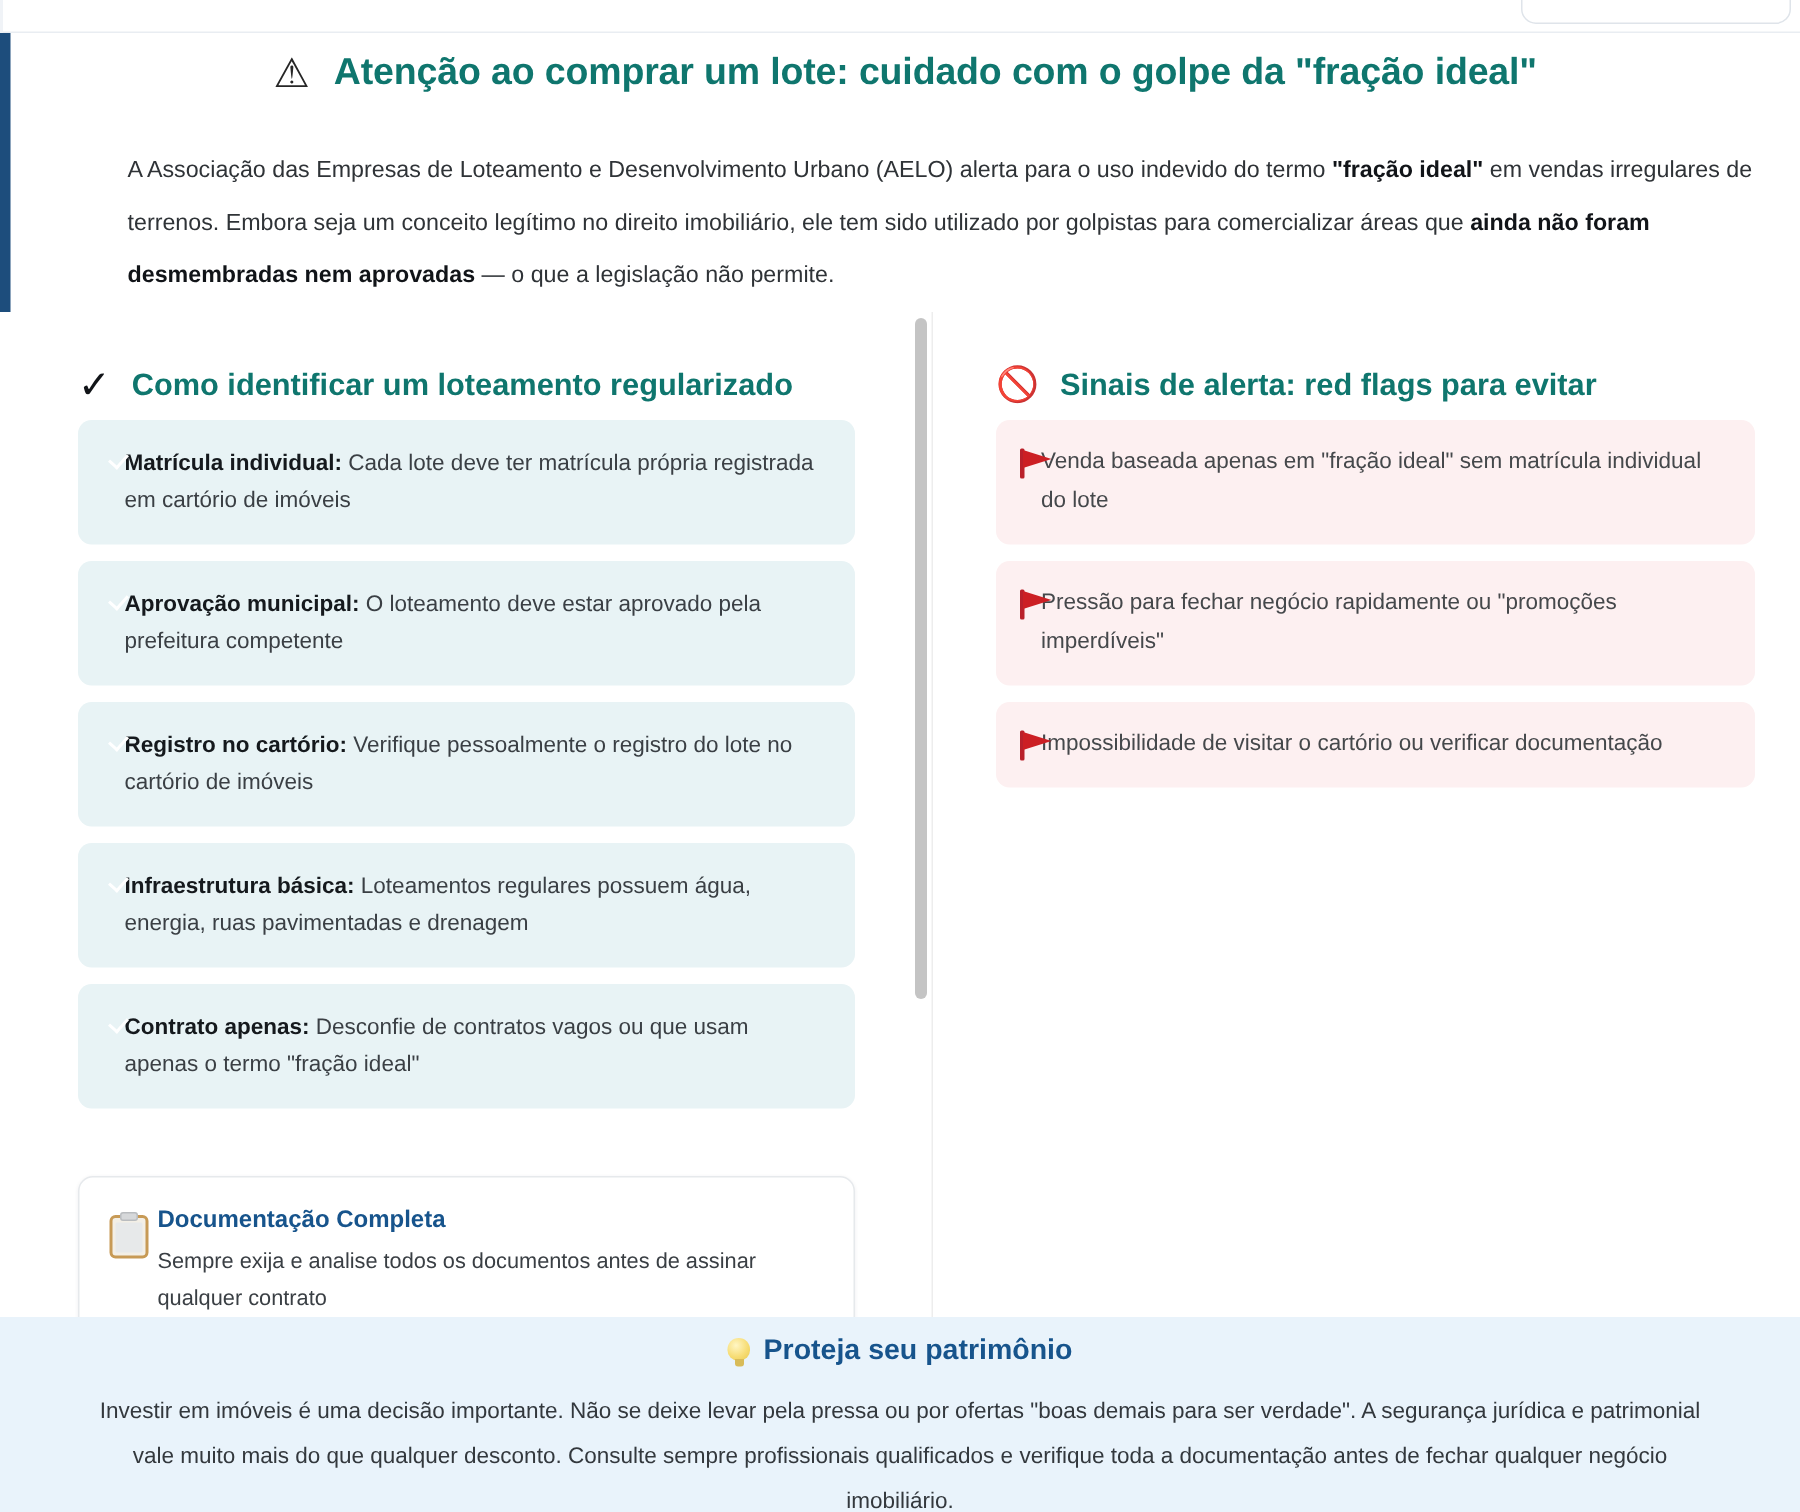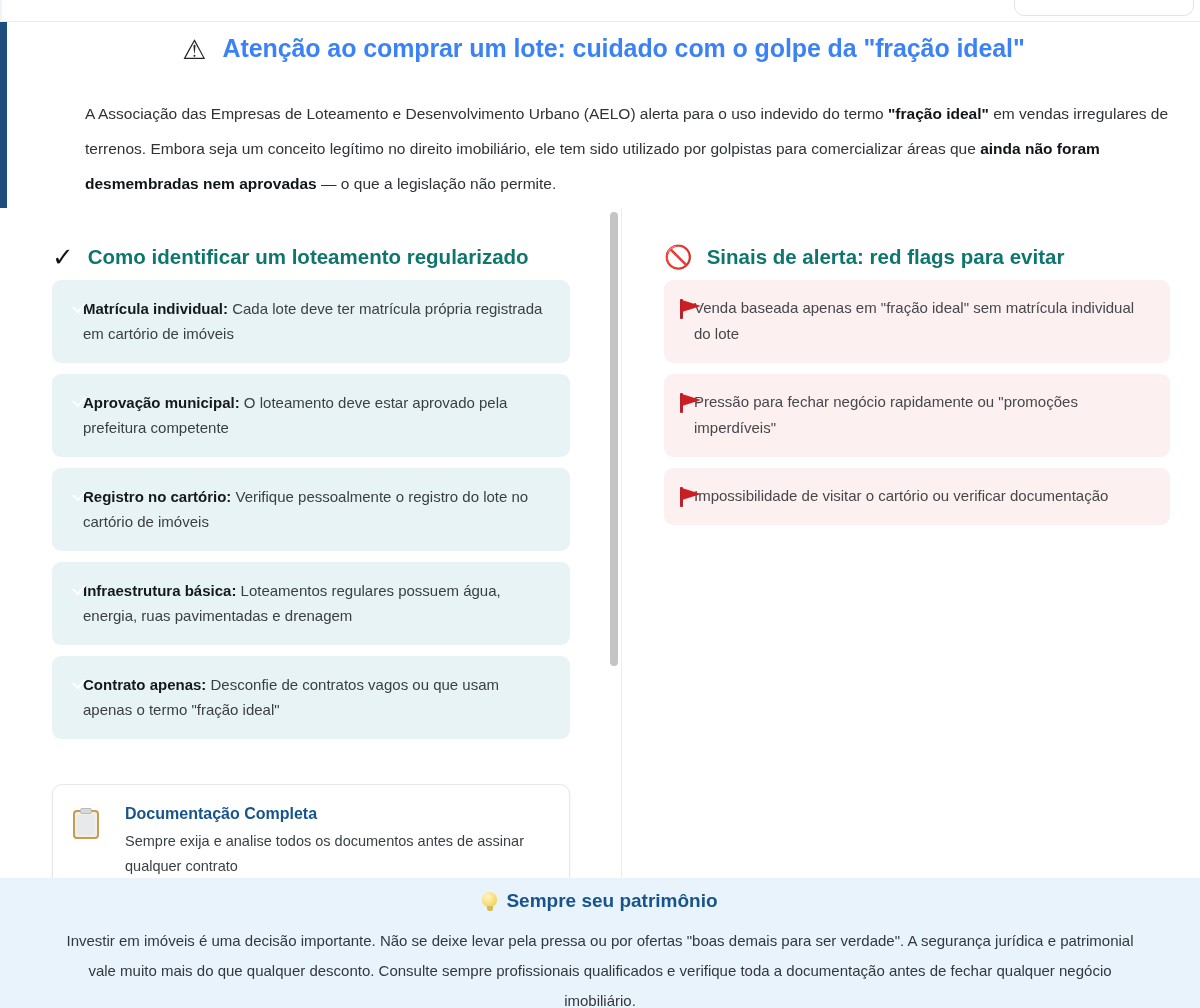--- a/index.html
+++ b/index.html
@@ -64,21 +64,21 @@
     font-size: 27px;
     line-height: 1;
     color: #262626;
     font-family: "DejaVu Sans", sans-serif;
     position: relative;
     top: 1px;
   }
   .alert-title {
     font-size: 25px;
     font-weight: bold;
-    color: #3b82f6;
+    color: #0f766e;
     letter-spacing: -0.1px;
     white-space: nowrap;
   }
 
   .alert-body {
     position: absolute;
     top: 74px;
     left: 78px;
     width: 1090px;
     font-size: 15.5px;
@@ -217,21 +217,21 @@
   
   .doc-card {
     margin: 22px 52px 0 52px;
     width: 518px;
     background: #ffffff;
     border: 1px solid #e6e9ec;
     border-radius: 10px;
     box-shadow: 0 1px 3px rgba(20,35,60,0.07);
     display: flex;
     align-items: flex-start;
-    gap: 26px;
+    gap: 6px;
     padding: 20px 22px 22px 20px;
   }
   .clipboard {
     flex: none;
     width: 26px; height: 31px;
     position: relative;
     top: 3px;
   }
   .clipboard .board {
     position: absolute;
@@ -415,16 +415,16 @@
       </div>
   </div>
 </div>
 
 <div class="footer">
   <div class="footer-title-row">
     <span class="bulb">
       <span class="glass"></span>
         <span class="base"></span>
     </span>
-    <span class="footer-title">Sempre seu patrimônio</span>
+    <span class="footer-title">Proteja seu patrimônio</span>
   </div>
   <div class="footer-text">Investir em imóveis é uma decisão importante. Não se deixe levar pela pressa ou por ofertas "boas demais para ser verdade". A segurança jurídica e patrimonial vale muito mais do que qualquer desconto. Consulte sempre profissionais qualificados e verifique toda a documentação antes de fechar qualquer negócio imobiliário.</div>
 </div>
 
 </body></html>

